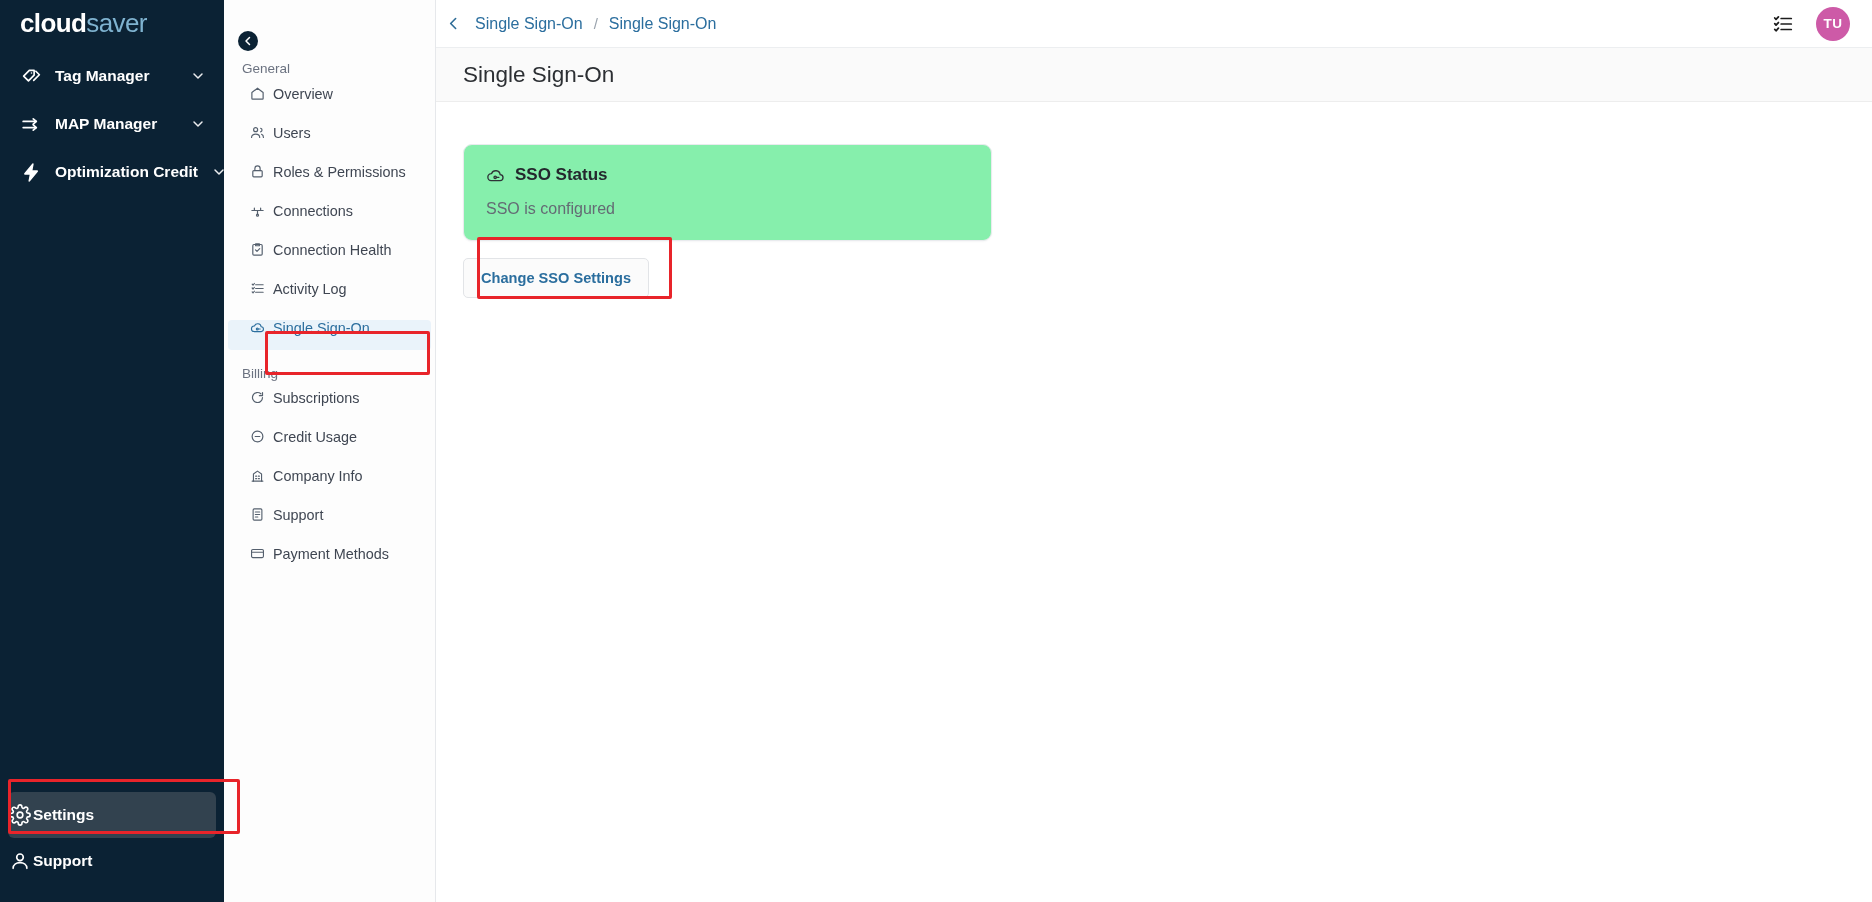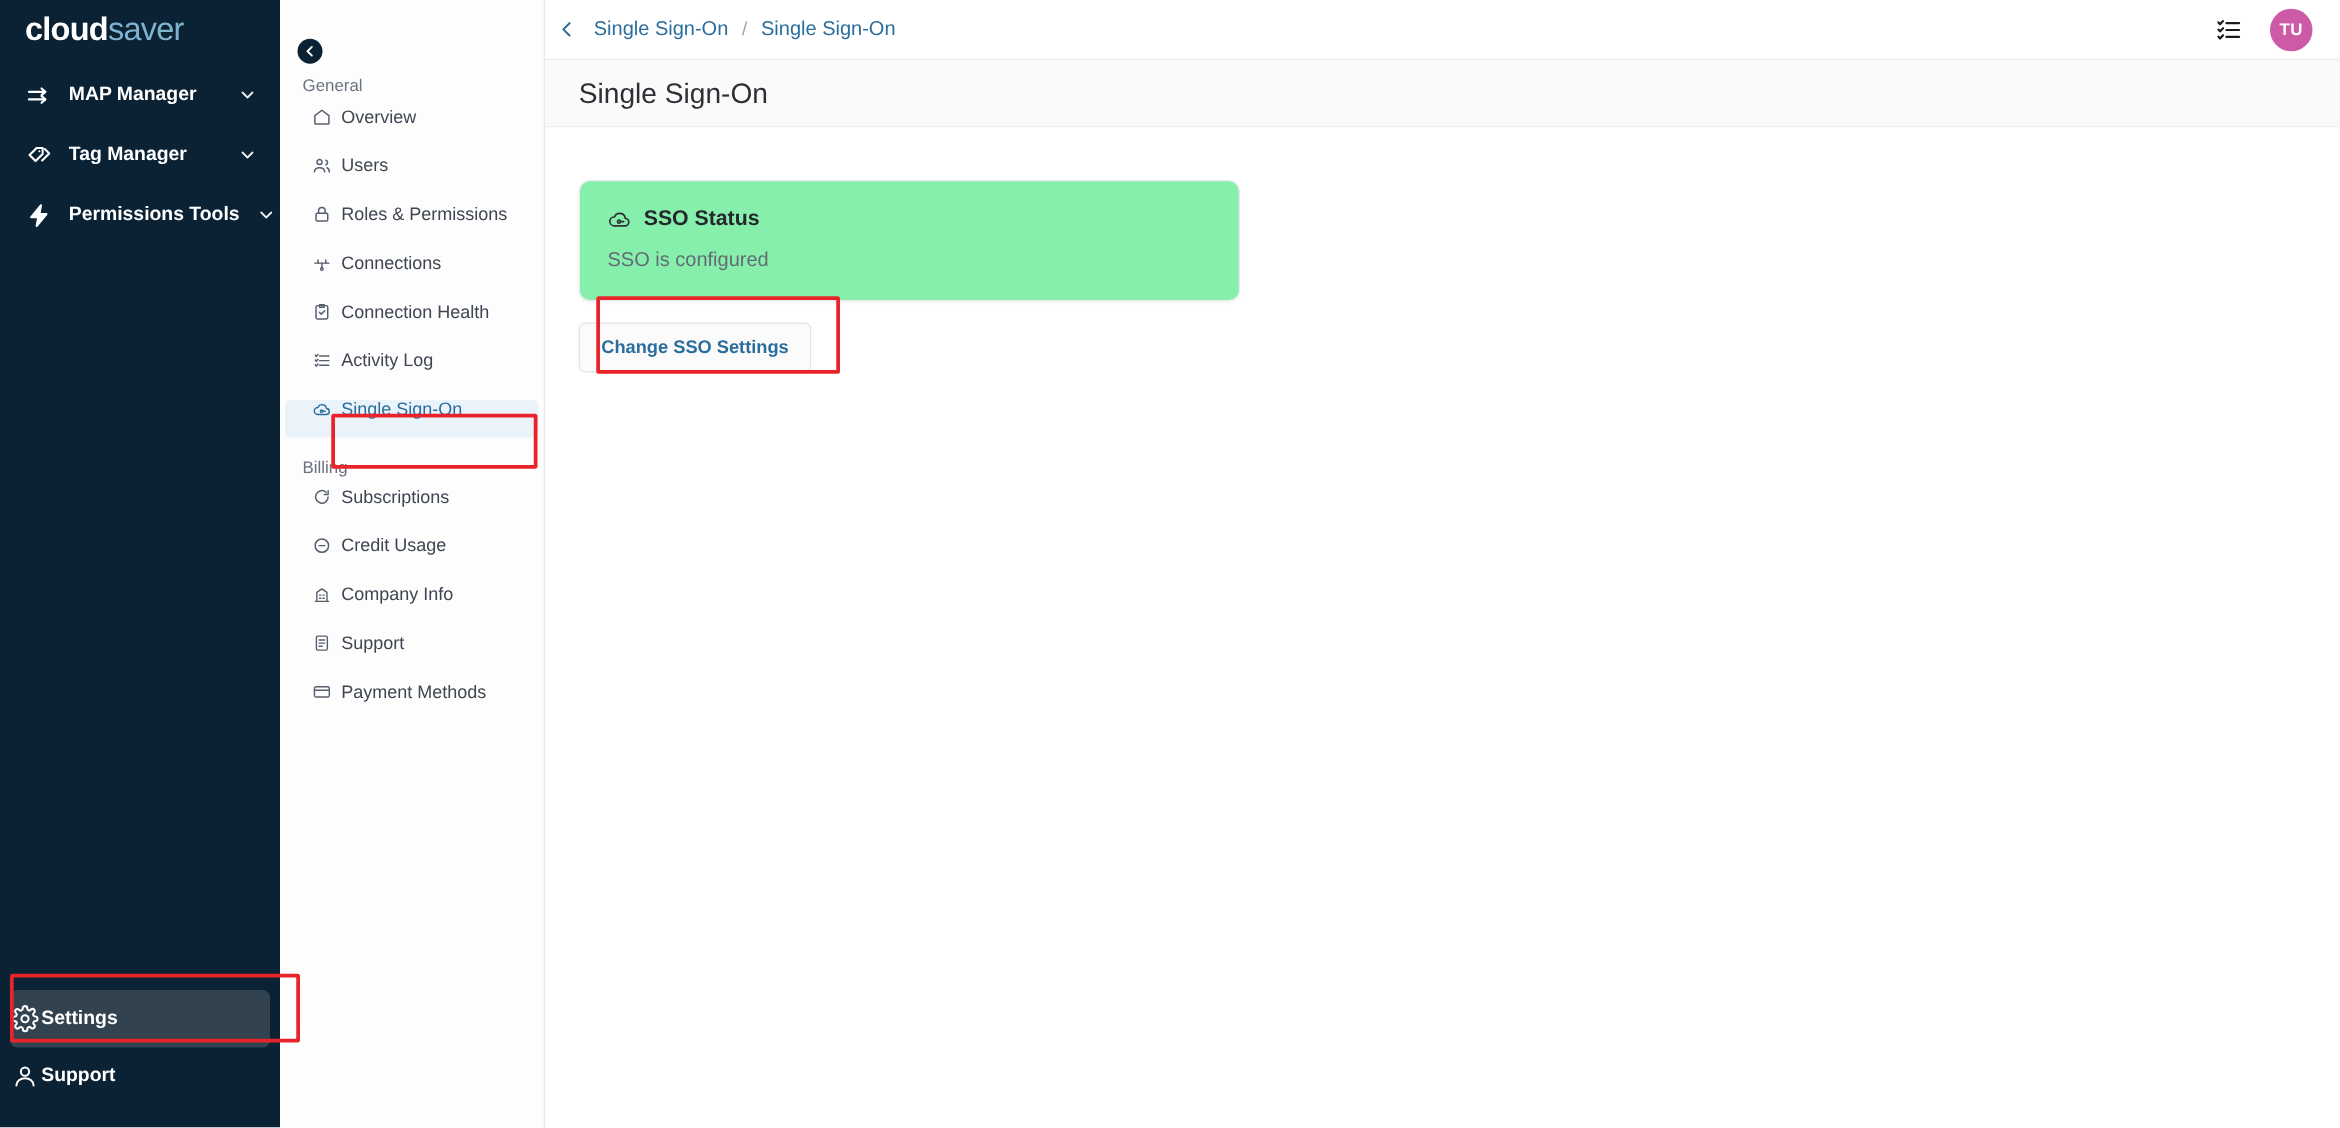--- a/index.html
+++ b/index.html
@@ -210,58 +210,58 @@
     <div class="brand">
       <div class="brand-text">
         <span class="brand-cloud">cloud</span><span class="brand-saver">saver</span>
       </div>
     </div>
 
     <div class="nav-top">
 
       <div class="nav-item">
         <span class="nav-ico">
+          <svg width="21" height="21" viewBox="0 0 24 24" fill="none" stroke="#ffffff" stroke-width="1.9" stroke-linecap="round" stroke-linejoin="round">
+            <path d="M3 11.5 L9.5 5 L15 5 L15 10.5 L8.5 17 Z"></path>
+            <circle cx="12" cy="8" r="0.9" fill="#ffffff" stroke="none"></circle>
+            <path d="M17 6 L21 10 L14.5 16.5"></path>
+          </svg>
+        </span>
+        <span class="nav-label">Tag Manager</span>
+        <span class="nav-chev">
+          <svg width="16" height="16" viewBox="0 0 24 24" fill="none" stroke="#ffffff" stroke-width="2.2" stroke-linecap="round" stroke-linejoin="round">
+              <polyline points="6 9 12 15 18 9"></polyline>
+            </svg>
+        </span>
+      </div>
+
+      <div class="nav-item">
+        <span class="nav-ico">
           <svg width="21" height="21" viewBox="0 0 24 24" fill="none" stroke="#ffffff" stroke-width="2" stroke-linecap="round" stroke-linejoin="round">
             <path d="M2.5 8.5 H17"></path>
               <polyline points="14 5.5 17.5 8.5 14 11.5"></polyline>
             <path d="M2.5 15.5 H17"></path>
               <polyline points="14 12.5 17.5 15.5 14 18.5"></polyline>
           </svg>
         </span>
         <span class="nav-label">MAP Manager</span>
         <span class="nav-chev">
           <svg width="16" height="16" viewBox="0 0 24 24" fill="none" stroke="#ffffff" stroke-width="2.2" stroke-linecap="round" stroke-linejoin="round">
               <polyline points="6 9 12 15 18 9"></polyline>
             </svg>
         </span>
       </div>
 
       <div class="nav-item">
         <span class="nav-ico">
           <svg width="21" height="21" viewBox="0 0 24 24" fill="none" stroke="#ffffff" stroke-width="1.9" stroke-linecap="round" stroke-linejoin="round">
-            <path d="M3 11.5 L9.5 5 L15 5 L15 10.5 L8.5 17 Z"></path>
-            <circle cx="12" cy="8" r="0.9" fill="#ffffff" stroke="none"></circle>
-            <path d="M17 6 L21 10 L14.5 16.5"></path>
-          </svg>
-        </span>
-        <span class="nav-label">Tag Manager</span>
-        <span class="nav-chev">
-          <svg width="16" height="16" viewBox="0 0 24 24" fill="none" stroke="#ffffff" stroke-width="2.2" stroke-linecap="round" stroke-linejoin="round">
-              <polyline points="6 9 12 15 18 9"></polyline>
-            </svg>
-        </span>
-      </div>
-
-      <div class="nav-item">
-        <span class="nav-ico">
-          <svg width="21" height="21" viewBox="0 0 24 24" fill="none" stroke="#ffffff" stroke-width="1.9" stroke-linecap="round" stroke-linejoin="round">
             <polygon points="13.5 2.5 4.5 13.5 11 13.5 9.5 21.5 18.5 10.5 12 10.5" fill="#ffffff" stroke="#ffffff"></polygon>
           </svg>
         </span>
-        <span class="nav-label">Permissions Tools</span>
+        <span class="nav-label">Optimization Credit</span>
         <span class="nav-chev">
           <svg width="16" height="16" viewBox="0 0 24 24" fill="none" stroke="#ffffff" stroke-width="2.2" stroke-linecap="round" stroke-linejoin="round">
               <polyline points="6 9 12 15 18 9"></polyline>
             </svg>
         </span>
       </div>
 
     </div>
 
     <div class="nav-spacer"></div>

